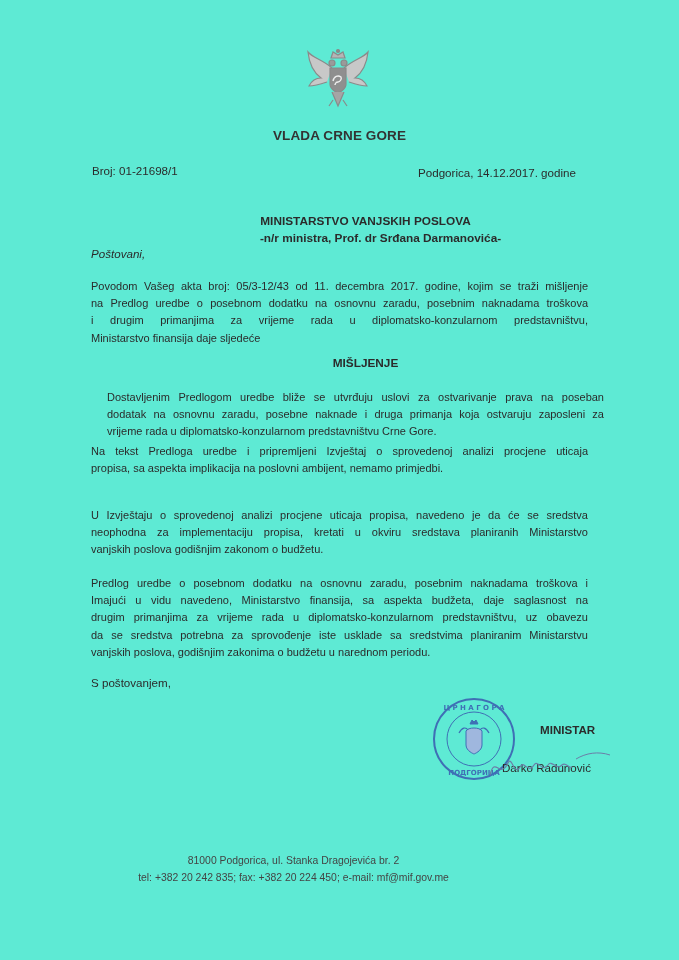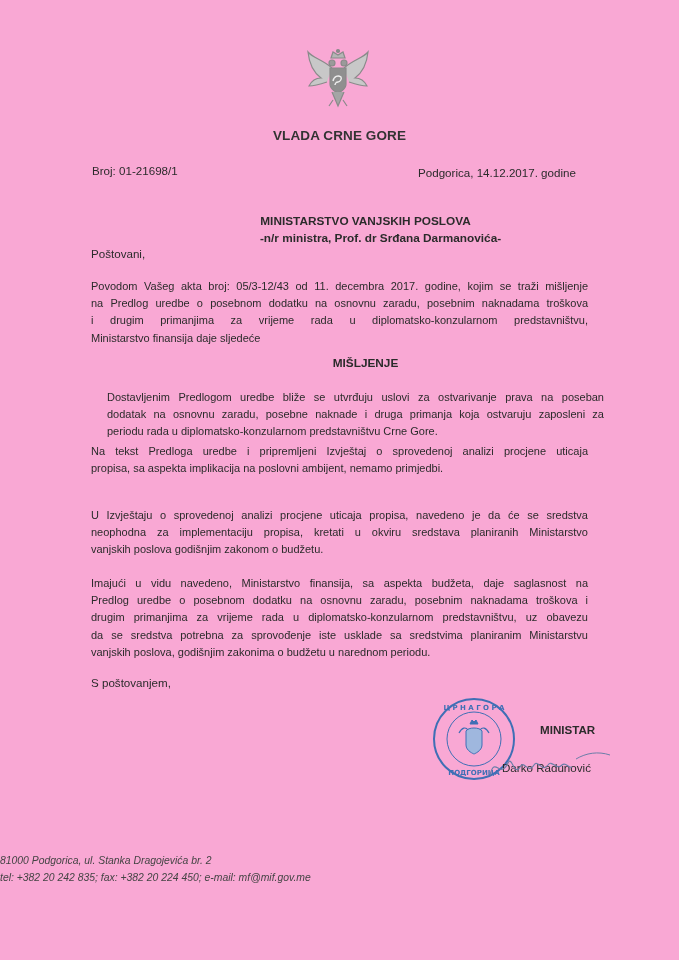--- a/index.html
+++ b/index.html
@@ -1,28 +1,28 @@
 <!DOCTYPE html>
 <html><head>
 <meta charset="utf-8">
 <style>
   html, body { margin:0; padding:0; background:#ffffff; }
   body { width:679px; height:960px; position:relative; overflow:hidden;
          font-family:"Liberation Sans", sans-serif; color:#2b2b2b; }
-  .page { position:absolute; left:0; top:0; width:679px; height:960px; background:#f9a8d4; }
+  .page { position:absolute; left:0; top:0; width:679px; height:960px; background:#5eead4; }
   .crest { position:absolute; left:305px; top:48px; width:66px; height:64px; }
   .hdr { position:absolute; left:0; width:679px; text-align:center; font-weight:bold; font-size:13.5px; color:#333; letter-spacing:0.1px; }
   .abs { position:absolute; font-size:11.6px; }
   .center { position:absolute; left:0; width:679px; text-align:center; font-weight:bold; font-size:11.8px;padding-left:26px; }
   .para { position:absolute; left:91px; width:497px; font-size:11px; line-height:17.2px; text-align:justify; }
   .para span { display:block; }
   .just-last { text-align-last:justify; }
   .stamp { position:absolute; left:432px; top:697px; width:84px; height:84px; }
   .sig { position:absolute; left:480px; top:745px; width:150px; height:40px; }
-  .footer { position:absolute; left:0; width:587px; text-align:left; font-size:10.4px; color:#444;font-style:italic; }
+  .footer { position:absolute; left:0; width:587px; text-align:center; font-size:10.4px; color:#444; }
 </style>
 </head>
 <body>
 
 <div class="page">
 
   <svg class="crest" viewBox="0 0 66 64">
     <g fill="none" stroke="#8a8a8a" stroke-width="1.2">
 
       <path d="M26 10 L28 4 L33 7 L38 4 L40 10 Z" fill="#b5b5b5"></path>
@@ -45,51 +45,51 @@
   </svg>
 
   <div class="hdr" style="top:128px;">VLADA CRNE GORE</div>
 
   <div class="abs" style="left:92px; top:164px;">Broj: 01-21698/1</div>
   <div class="abs" style="left:418px; top:166px;">Podgorica, 14.12.2017. godine</div>
 
   <div class="center" style="top:214px;">MINISTARSTVO VANJSKIH POSLOVA</div>
   <div class="center" style="top:231px;margin-left:15px;">-n/r ministra, Prof. dr Srđana Darmanovića-</div>
 
-  <div class="abs" style="left:91px; top:247px;">Poštovani,</div>
+  <div class="abs" style="left:91px; top:247px;font-style:italic;">Poštovani,</div>
 
   <div class="para" style="top:278px;">
     <span class="just-last">Povodom Vašeg akta broj: 05/3-12/43 od 11. decembra 2017. godine, kojim se traži mišljenje</span>
     <span class="just-last">na Predlog uredbe o posebnom dodatku na osnovnu zaradu, posebnim naknadama troškova</span>
     <span class="just-last">i drugim primanjima za vrijeme rada u diplomatsko-konzularnom predstavništvu,</span>
     <span>Ministarstvo finansija daje sljedeće</span>
   </div>
 
   <div class="center" style="top:356px;">MIŠLJENJE</div>
 
   <div class="para" style="top:389px;margin-left:16px;">
     <span class="just-last">Dostavljenim Predlogom uredbe bliže se utvrđuju uslovi za ostvarivanje prava na poseban</span>
     <span class="just-last">dodatak na osnovnu zaradu, posebne naknade i druga primanja koja ostvaruju zaposleni za</span>
-    <span>periodu rada u diplomatsko-konzularnom predstavništvu Crne Gore.</span>
+    <span>vrijeme rada u diplomatsko-konzularnom predstavništvu Crne Gore.</span>
   </div>
 
   <div class="para" style="top:443px;">
     <span class="just-last">Na tekst Predloga uredbe i pripremljeni Izvještaj o sprovedenoj analizi procjene uticaja</span>
     <span>propisa, sa aspekta implikacija na poslovni ambijent, nemamo primjedbi.</span>
   </div>
 
   <div class="para" style="top:507px;">
     <span class="just-last">U Izvještaju o sprovedenoj analizi procjene uticaja propisa, navedeno je da će se sredstva</span>
     <span class="just-last">neophodna za implementaciju propisa, kretati u okviru sredstava planiranih Ministarstvo</span>
     <span>vanjskih poslova godišnjim zakonom o budžetu.</span>
   </div>
 
   <div class="para" style="top:575px;">
+    <span class="just-last">Predlog uredbe o posebnom dodatku na osnovnu zaradu, posebnim naknadama troškova i</span>
     <span class="just-last">Imajući u vidu navedeno, Ministarstvo finansija, sa aspekta budžeta, daje saglasnost na</span>
-    <span class="just-last">Predlog uredbe o posebnom dodatku na osnovnu zaradu, posebnim naknadama troškova i</span>
     <span class="just-last">drugim primanjima za vrijeme rada u diplomatsko-konzularnom predstavništvu, uz obavezu</span>
     <span class="just-last">da se sredstva potrebna za sprovođenje iste usklade sa sredstvima planiranim Ministarstvu</span>
     <span>vanjskih poslova, godišnjim zakonima o budžetu u narednom periodu.</span>
   </div>
 
   <div class="abs" style="left:91px; top:676px;">S poštovanjem,</div>
 
   <svg class="stamp" viewBox="0 0 84 84">
     <g fill="none" stroke="#3f6fb5">
       <circle cx="42" cy="42" r="40" stroke-width="2"></circle>

